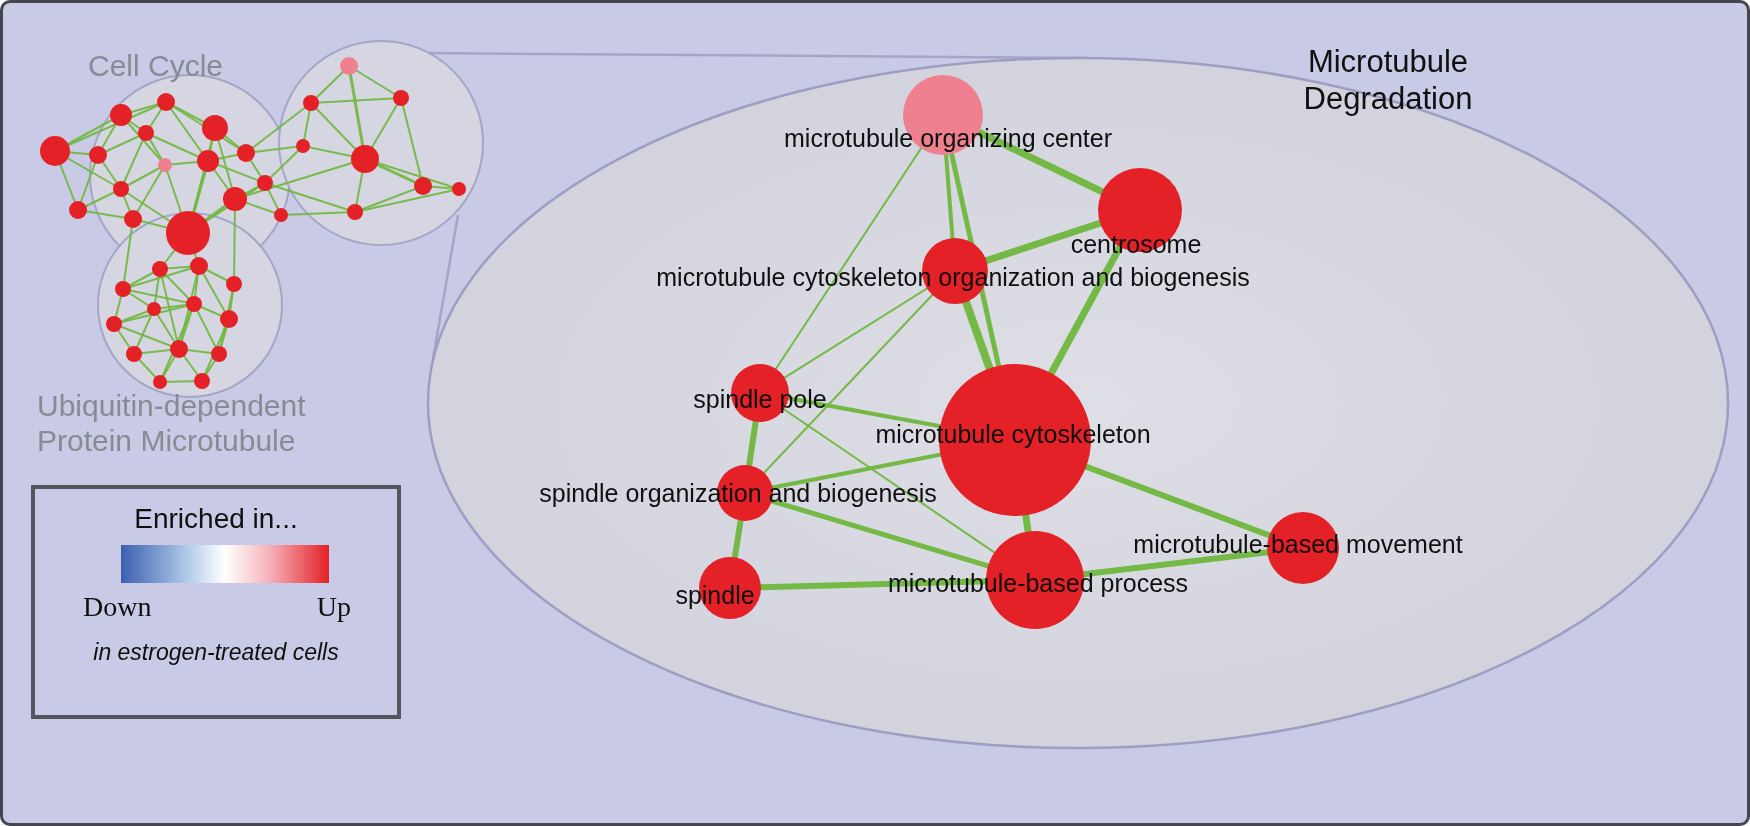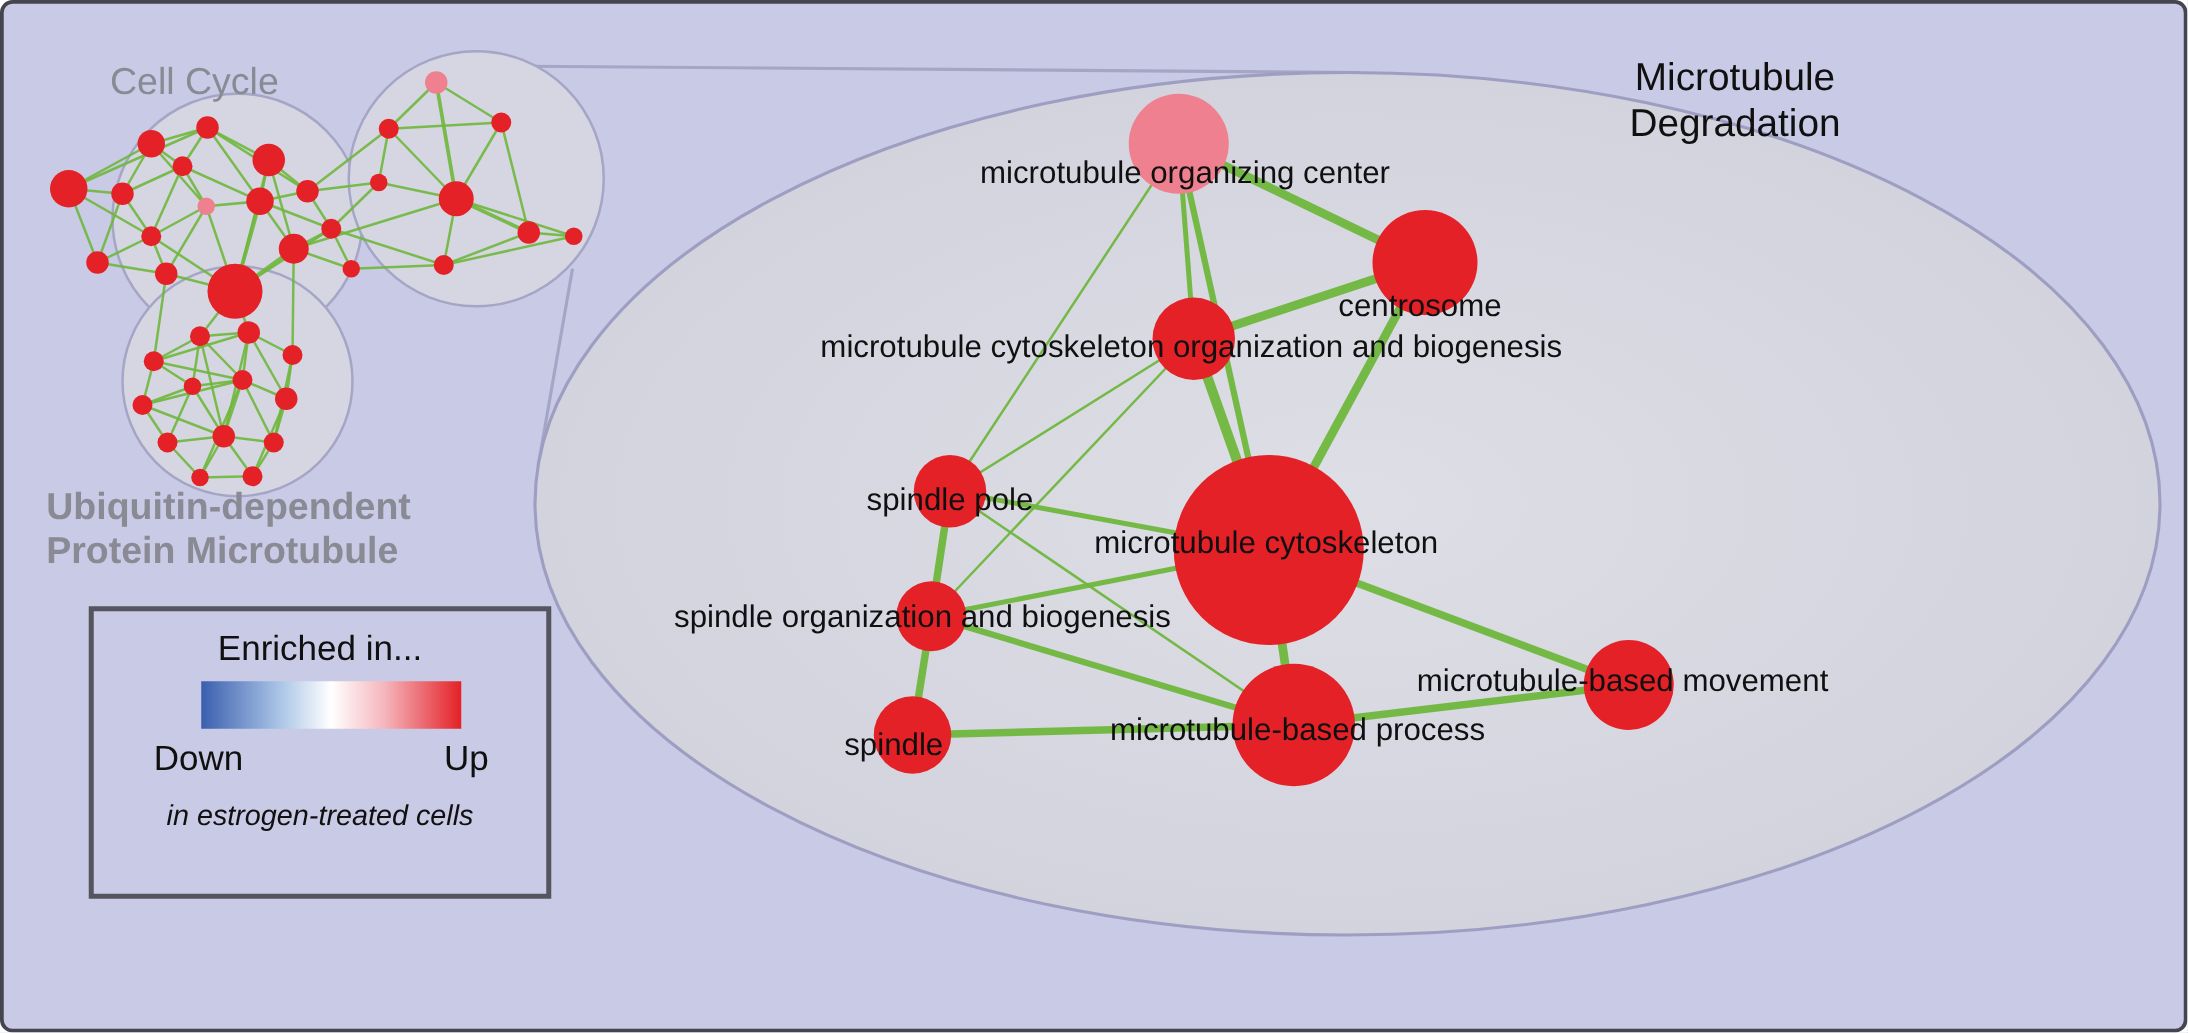--- a/index.html
+++ b/index.html
@@ -7,35 +7,35 @@
     position:relative; width:1750px; height:826px; box-sizing:border-box;
     background:#c9cae5; border:3px solid #45454f; border-radius:10px; overflow:hidden;
     font-family:"Liberation Sans", sans-serif;
   }
   .figure svg { position:absolute; left:0; top:0; }
   .cc-label {
     position:absolute; left:85px; top:46px; width:225px; 
     font-size:30px; color:#8a8a95;
   }
   .ub-label {
-    position:absolute; left:34px; top:386px; font-size:30px; line-height:1.15; color:#8a8a95;font-weight:bold;
+    position:absolute; left:34px; top:386px; font-size:30px; line-height:1.15; color:#8a8a95;
   }
   .detail-title {
     position:absolute; left:1255px; top:40px; width:260px; text-align:center;
     font-size:31px; line-height:1.2; color:#101010;
   }
   .legend {
     position:absolute; left:28px; top:482px; width:370px; height:234px;
-    box-sizing:border-box; border:4px solid #55555f;margin-left:40px;
+    box-sizing:border-box; border:4px solid #55555f;
   }
   .legend-title { margin-top:14px; text-align:center; font-size:28px; color:#101010; }
   .gradient-bar { position:absolute; left:86px; top:56px; width:208px; height:38px; }
   .du-row {
     position:absolute; left:48px; top:102px; width:268px; display:flex;
-    justify-content:space-between; font-size:28px; color:#101010;
+    justify-content:space-between; font-size:28px; color:#101010;font-family:Liberation Serif, serif;
   }
   .legend-caption {
     position:absolute; left:0; top:148px; width:100%; text-align:center;
     font-size:23px; line-height:1.35; color:#101010;font-style:italic;
   }
 </style>
 </head>
 <body>
 
 <div class="figure">

